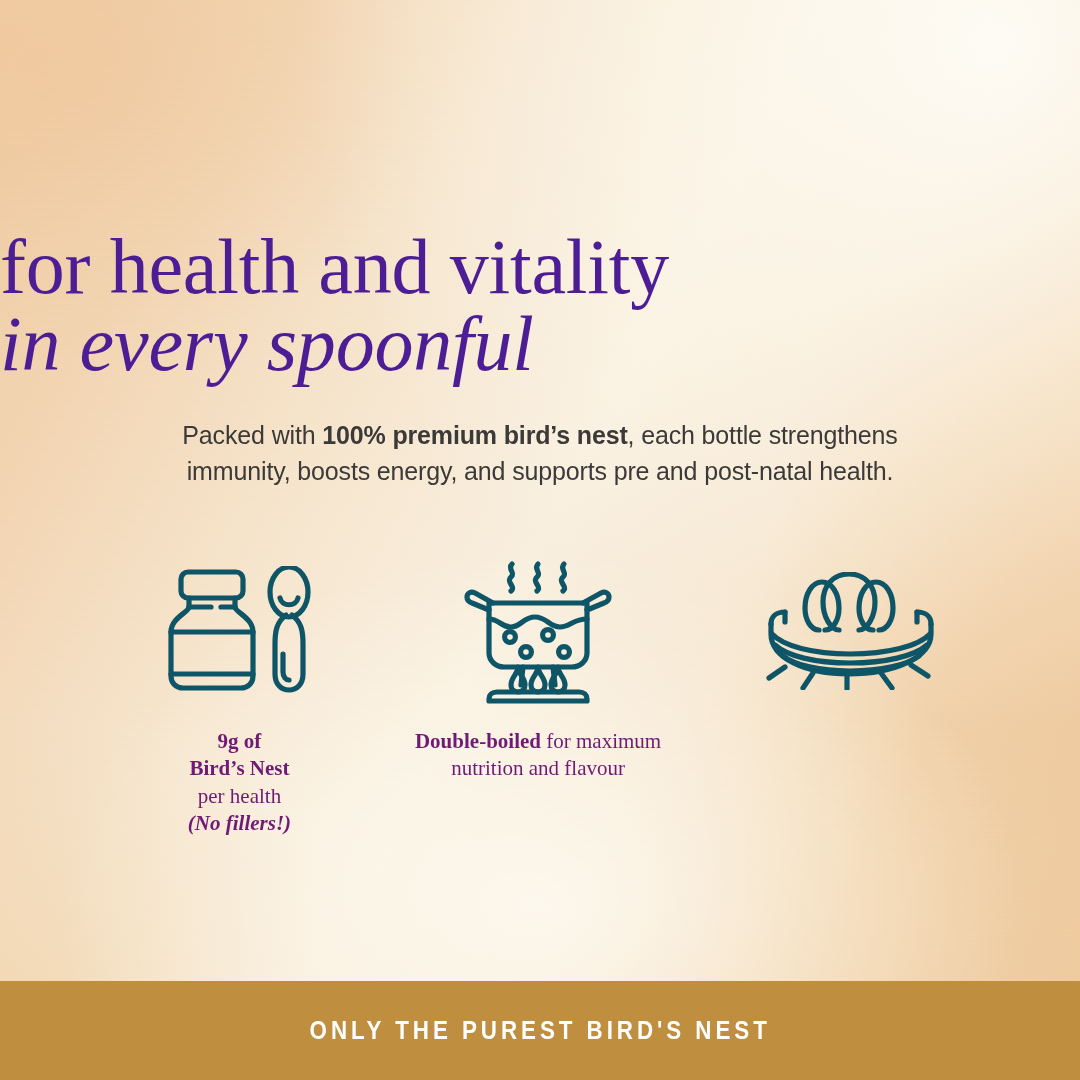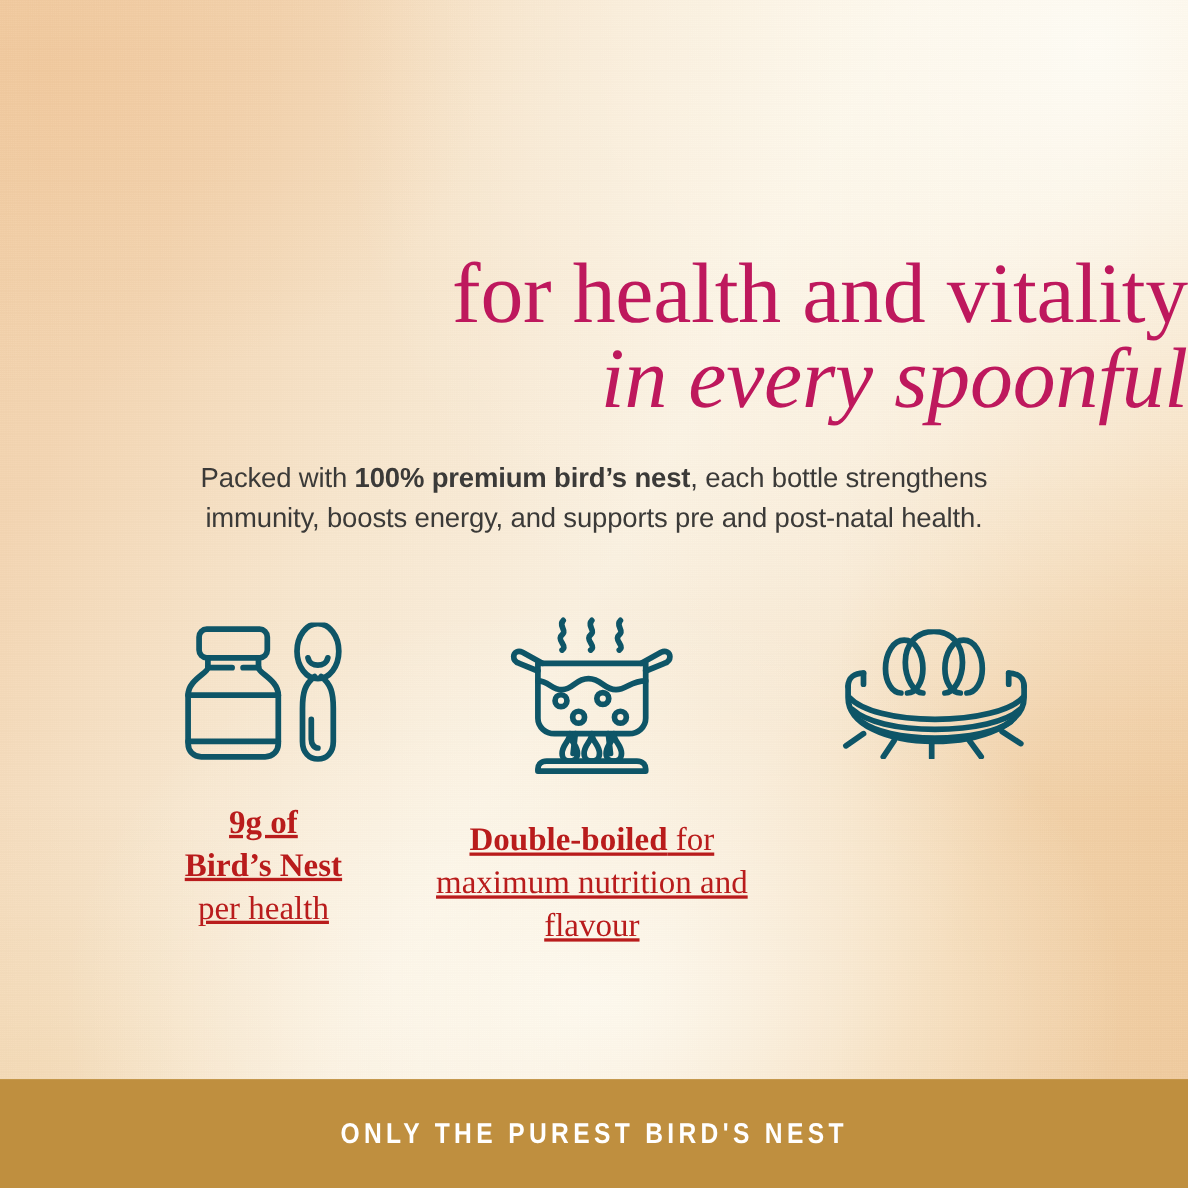--- a/index.html
+++ b/index.html
@@ -66,23 +66,23 @@
     z-index: 3;
     width: 1080px;
     height: 1080px;
   }
 
   .headline {
     position: absolute;
     left: 0;
     right: 0;
     top: 176px;
-    text-align: right;
+    text-align: left;
     font-family: "Liberation Serif", "DejaVu Serif", serif;
-    color: #be185d;
+    color: #4c1d95;
     font-size: 78px;
     line-height: 0.99;
     letter-spacing: -0.2px;
     font-weight: 400;
   }
   .headline .l1 { display: block; }
   .headline .l2 { display: block; font-style: italic; }
 
   .intro {
     position: absolute;
@@ -108,39 +108,38 @@
     align-items: flex-start;
     justify-content: space-between;
   }
   .feature {
     display: flex;
     flex-direction: column;
     align-items: center;
     text-align: center;
   }
   .feature.f1 { width: 300px; }
-  .feature.f2 { width: 320px; gap: 16px; }
+  .feature.f2 { width: 320px; }
   .feature.f3 { width: 330px; }
 
   .icon-wrap {
     height: 150px;
     display: flex;
     align-items: center;
     justify-content: center;
   }
   .icon-wrap svg { display: block; }
 
   .caption {
     margin-top: 20px;
     font-family: "Liberation Serif", "DejaVu Serif", serif;
-    color: #b91c1c;
-    font-size: 30px;
+    color: #701a75;
+    font-size: 21px;
     line-height: 1.3;
     font-weight: 400;
-    text-decoration: underline;
   }
   .caption .b { font-weight: 700; }
   .caption .bi { font-weight: 700; font-style: italic; }
   .f1 .caption { margin-top: 22px; }
   .f2 .caption { margin-top: 22px; }
   .f3 .caption { margin-top: 26px; }
 
   .banner {
     position: absolute;
     left: 0;
@@ -211,20 +210,21 @@
                      C116 118 122 124 130 124 C138 124 144 118 144 108
                      L144 78 C144 64 142 56 133 49"></path>
 
             <path d="M124 88 L124 106 C124 111 127 114 130 114"></path>
           </svg>
         </div>
         <div class="caption">
           <span class="b">9g of</span><br>
           <span class="b">Bird’s Nest</span><br>
           <span>per health</span><br>
+          <span class="bi">(No fillers!)</span>
         </div>
       </div>
 
       <div class="feature f2">
         <div class="icon-wrap">
           <svg width="150" height="148" viewBox="0 0 150 148" fill="none" stroke="#0E5567" stroke-width="5.2" stroke-linecap="round" stroke-linejoin="round">
 
             <path d="M48 34 C54 30 42 25 48 20 C53 16 44 12 49 7"></path>
             <path d="M74 34 C80 30 68 25 74 20 C79 16 70 12 75 7"></path>
             <path d="M100 34 C106 30 94 25 100 20 C105 16 96 12 101 7"></path>

